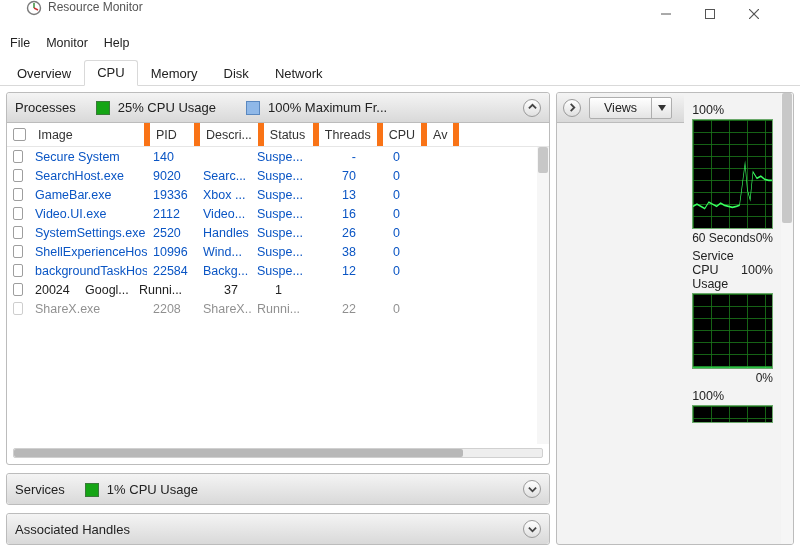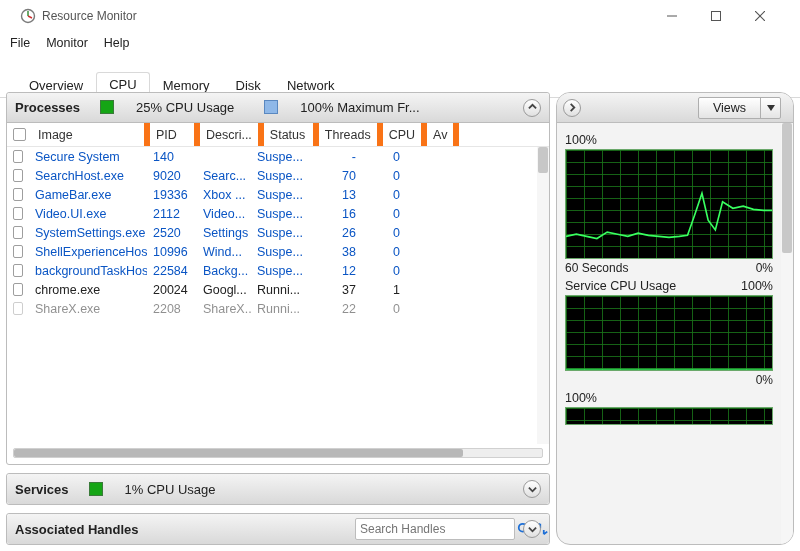--- a/index.html
+++ b/index.html
@@ -1,49 +1,49 @@
 <!DOCTYPE html>
 <html><head>
 <meta charset="utf-8">
 <style>
   * { box-sizing: border-box; font-family: "Segoe UI", Arial, sans-serif; }
   html,body { margin:0; padding:0; }
   body { width:800px; height:551px; background:#fff; overflow:hidden; font-size:13px; color:#222; }
 
   
-  .titlebar { height:32px; display:flex; align-items:center; padding:0 18px; }
+  .titlebar { height:32px; display:flex; align-items:flex-start; padding:0 24px; }
   .titlebar .app-icon { width:16px; height:16px; margin:0 6px 0 2px; position:relative; }
   .app-icon svg { width:16px; height:16px; }
   .title { font-size:12px; color:#555; flex:0 0 auto; }
   .titlespacer { flex:1; }
   .winbtn { width:44px; height:28px; display:flex; align-items:center; justify-content:center; color:#555; }
   .winbtn svg { width:10px; height:10px; stroke:#555; fill:none; stroke-width:1; }
   .winbtn.min svg line { stroke-width:1; }
   .winbtn.close svg { stroke-width:1.2; }
 
   
   .menubar { height:22px; display:flex; padding:0 2px; margin-top:2px; }
   .menubar .menu { padding:2px 8px; font-size:12.5px; color:#222; }
 
   
-  .tabs { display:flex; align-items:flex-end; padding:0 16px; height:26px; border-bottom:1px solid #d9d9d9; position:relative; margin-top:16px; }
+  .tabs { display:flex; align-items:flex-end; padding:0 4px; height:26px; border-bottom:1px solid #d9d9d9; position:relative; margin-top:4px; }
   .tab { padding:4px 12px 5px; font-size:13px; color:#222; border:1px solid transparent; border-bottom:none; position:relative; top:1px; }
   .tab.active { border:1px solid #d9d9d9; border-bottom:1px solid #fff; background:#fff; border-radius:3px 3px 0 0; }
 
   
   .content { position:absolute; left:6px; right:6px; top:92px; bottom:6px; display:flex; gap:6px; }
   .left  { flex:1 1 auto; display:flex; flex-direction:column; gap:8px; min-width:0; }
-  .right { flex:0 0 238px; display:flex; flex-direction:column; border:1px solid #bcbcbc; background:#f3f3f3; border-radius:14px; overflow:hidden; }
+  .right { flex:0 0 238px; display:flex; flex-direction:row; border:1px solid #bcbcbc; background:#f3f3f3; border-radius:3px; overflow:hidden; }
 
   
   .panel { border:1px solid #bcbcbc; border-radius:3px; background:#fff; display:flex; flex-direction:column; min-height:0; }
   .phead { height:30px; background:linear-gradient(#f4f4f4,#d9d9d9); border-bottom:1px solid #bcbcbc; display:flex; align-items:center; padding:0 8px; border-radius:3px 3px 0 0; font-size:13px; }
-  .phead strong { font-weight:700; }
+  .phead strong { font-weight:400; }
   .phead .spacer { flex:1; }
-  .phead .usage { display:flex; align-items:flex-start; gap:22px; margin-left:20px; }
+  .phead .usage { display:flex; align-items:flex-end; gap:8px; margin-left:20px; }
   .swatch { width:14px; height:14px; border:1px solid #3a7a3a; }
   .swgreen { background:#15a515; }
   .swblue  { background:#8fb8e8; border-color:#5a88c0; }
   .circle { width:18px; height:18px; border-radius:50%; border:1px solid #9a9a9a; background:linear-gradient(#fff,#e0e0e0); display:flex; align-items:center; justify-content:center; }
   .circle svg { width:9px; height:9px; stroke:#444; fill:none; stroke-width:2; }
 
   
   .processes .phead { border-radius:3px 3px 0 0; }
   .theadrow { height:24px; display:flex; align-items:center; font-size:12.5px; color:#333; border-bottom:1px solid #e6e6e6; padding-right:12px; }
   .theadrow .cell { padding:0 6px; border-right:6px solid #f97316; height:100%; display:flex; align-items:center; }
@@ -235,21 +235,21 @@
               <span class="cell c-thr">16</span>
               <span class="cell c-cpu">0</span>
               <span class="cell c-avg"></span>
             </div>
             <div class="trow blue ">
               <span class="cell chk">
                 <span class="chkbox"></span>
               </span>
               <span class="cell c-image">SystemSettings.exe</span>
               <span class="cell c-pid">2520</span>
-              <span class="cell c-desc">Settings</span>
+              <span class="cell c-desc">Handles</span>
               <span class="cell c-status">Suspe...</span>
               <span class="cell c-thr">26</span>
               <span class="cell c-cpu">0</span>
               <span class="cell c-avg"></span>
             </div>
             <div class="trow blue ">
               <span class="cell chk">
                 <span class="chkbox"></span>
               </span>
               <span class="cell c-image">ShellExperienceHost...</span>
@@ -269,21 +269,20 @@
               <span class="cell c-desc">Backg...</span>
               <span class="cell c-status">Suspe...</span>
               <span class="cell c-thr">12</span>
               <span class="cell c-cpu">0</span>
               <span class="cell c-avg"></span>
             </div>
             <div class="trow ">
               <span class="cell chk">
                 <span class="chkbox"></span>
               </span>
-              <span class="cell c-image">chrome.exe</span>
               <span class="cell c-pid">20024</span>
               <span class="cell c-desc">Googl...</span>
               <span class="cell c-status">Runni...</span>
               <span class="cell c-thr">37</span>
               <span class="cell c-cpu">1</span>
               <span class="cell c-avg"></span>
             </div>
             <div class="trow cutoff">
               <span class="cell chk">
                 <span class="chkbox"></span>
@@ -317,35 +316,20 @@
               <polyline points="1,3 5,7 9,3"></polyline>
             </svg>
         </span>
       </div>
     </div>
 
     <div class="panel collapsed">
       <div class="phead">
         <strong>Associated Handles</strong>
         <span class="spacer"></span>
-        <span class="hsearch">
-          <input placeholder="Search Handles" style="">
-          <span class="sicon">
-            <svg viewBox="0 0 16 16">
-                <circle cx="6.5" cy="6.5" r="4.5"></circle>
-                <line x1="10" y1="10" x2="14" y2="14"></line>
-              </svg>
-          </span>
-          <span class="divider"></span>
-          <span class="sicon">
-            <svg viewBox="0 0 16 16">
-                <path d="M6 2 L6 7 M6 2 L2 5 M10 14 L10 9 M10 14 L14 11"></path>
-              </svg>
-          </span>
-        </span>
         <span style="width:8px;"></span>
         <span class="circle">
           <svg viewBox="0 0 10 10">
               <polyline points="1,3 5,7 9,3"></polyline>
             </svg>
         </span>
       </div>
     </div>
 
 

